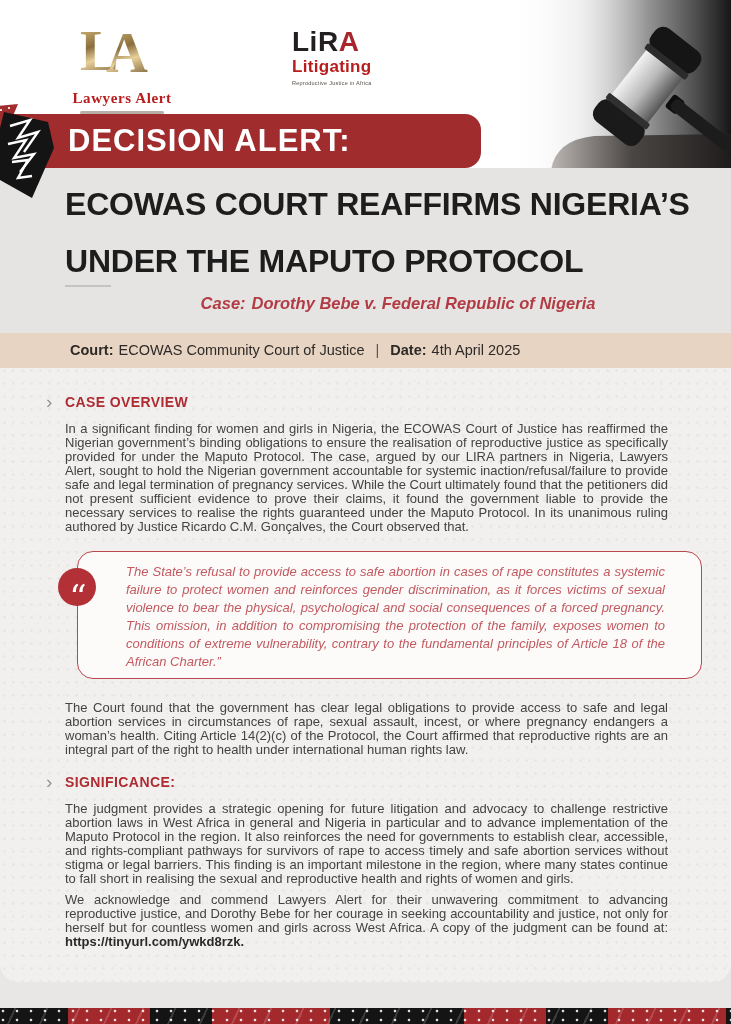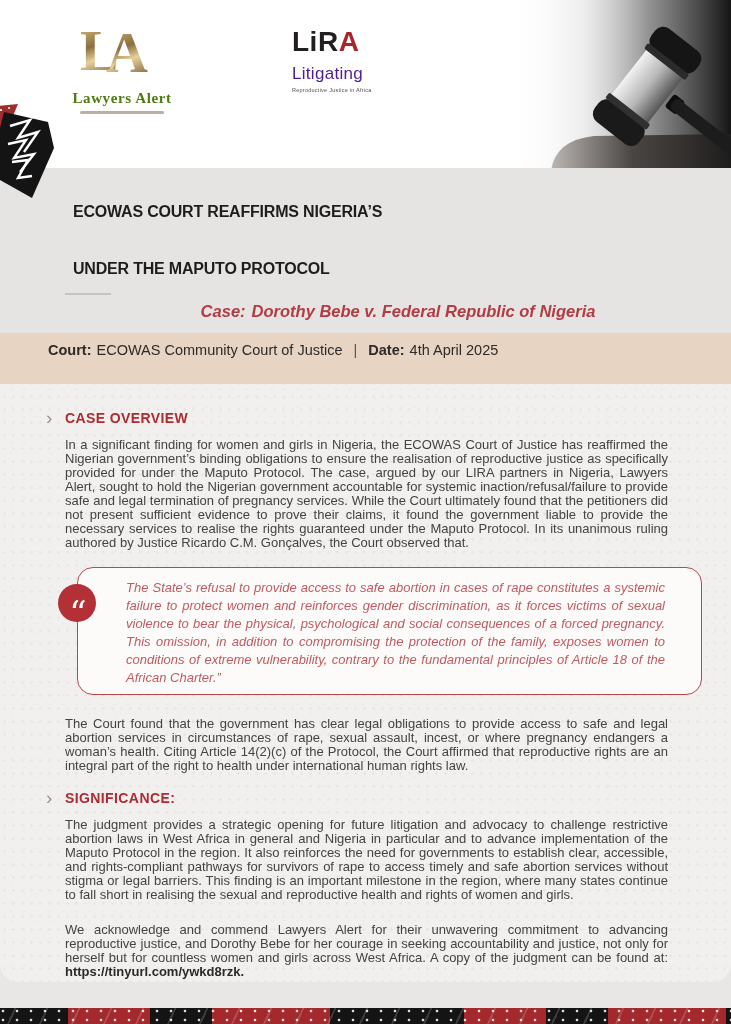--- a/index.html
+++ b/index.html
@@ -28,52 +28,52 @@
   .la-mono{position:relative;height:64px;width:100px;margin:0 auto;}
   .la-mono span{
     position:absolute;font-family:"Liberation Serif",serif;font-weight:bold;
     font-size:58px;line-height:58px;color:#a8894f;
     background:linear-gradient(160deg,#d9bc7e 5%,#8a6f3e 40%,#e7d09a 60%,#6f5730 95%);
     -webkit-background-clip:text;background-clip:text;-webkit-text-fill-color:transparent;
   }
   .la-l{left:8px;top:2px;}
   .la-a{left:34px;top:4px;}
   .la-name{font-family:"Liberation Serif",serif;font-weight:bold;font-size:15px;
-    color:#4d7c0f;letter-spacing:.6px;margin-top:6px;}
+    color:#b91c1c;letter-spacing:.6px;margin-top:6px;}
   .la-tag{width:84px;height:3px;margin:4px auto 0;background:rgba(122,111,94,.55);border-radius:2px;}
   
   .logo-lira{position:absolute;left:292px;top:28px;}
   .lira-acronym{position:relative;font-size:28px;line-height:28px;font-weight:800;color:#231f20;letter-spacing:.5px;}
   .lira-acronym .red{color:#a8262b;}
   .lira-drop{position:absolute;left:7px;top:7px;width:5px;height:7px;background:#fff;
     border-radius:50% 50% 50% 50%/62% 62% 38% 38%;}
-  .lira-word{font-size:17px;font-weight:400;color:#4c1d95;margin-top:8px;letter-spacing:.3px;}
+  .lira-word{font-size:17px;font-weight:700;color:#b91c1c;margin-top:1px;letter-spacing:.3px;}
   .lira-tag{font-size:5.5px;color:#56504b;letter-spacing:.25px;margin-top:3px;}
   
   .banner{
     position:absolute;left:0;top:114px;width:481px;height:54px;z-index:2;
     background:#a02c2e;border-radius:0 16px 16px 0;
     color:#ffffff;font-weight:800;font-size:31px;line-height:54px;
     padding-left:68px;box-sizing:border-box;letter-spacing:1px;
   }
   .decor{position:absolute;left:-4px;top:104px;width:60px;height:94px;z-index:3;}
   
   .title-section{
     position:relative;width:100%;height:165px;background:#e5e4e2;
     padding:22px 0 0 65px;box-sizing:border-box;
   }
-  .headline{margin:8px;font-size:16px;line-height:28.5px;font-weight:800;
+  .headline{margin:0;font-size:32px;line-height:28.5px;font-weight:800;
     color:#1e1d1d;letter-spacing:-0.2px;}
   .case-divider{width:46px;height:2px;background:#c6c4c2;margin-top:9px;}
   .case-line{margin-top:7px;font-size:16.5px;font-weight:bold;font-style:italic;color:#b23b44;text-align:center;}
   .case-line .case-label{margin-right:6px;}
   
   .meta-bar{
-    width:100%;height:51px;background:#e7d4c3;
-    font-size:14.5px;color:#2e2a27;line-height:35px;padding-left:48px;box-sizing:border-box;
+    width:100%;height:35px;background:#e7d4c3;
+    font-size:14.5px;color:#2e2a27;line-height:35px;padding-left:70px;box-sizing:border-box;
   }
   .meta-bar b{font-weight:bold;}
   .meta-sep{margin:0 11px;color:#5a524b;}
   .meta-bar .val{margin-left:5px;}
   
   .body{padding:26px 63px 0 65px;box-sizing:border-box;}
   .sec-heading{position:relative;font-size:14px;font-weight:800;color:#ae2b31;
     letter-spacing:.4px;margin:0;}
   .sec-heading .chev{position:absolute;left:-19px;top:-3px;font-size:19px;font-weight:400;
     color:#96938f;font-style:normal;}
@@ -152,20 +152,21 @@
           <rect x="-38" y="-26" width="7" height="52" rx="2" fill="#303030"></rect>
           <rect x="30" y="-28" width="26" height="56" rx="10" fill="#151515"></rect>
           <rect x="25" y="-26" width="7" height="52" rx="2" fill="#2b2b2b"></rect>
           <rect x="-8" y="26" width="16" height="14" rx="3" fill="#0d0d0d"></rect>
           <rect x="-6.5" y="30" width="13" height="92" rx="5" fill="#1c1c1c"></rect>
           <ellipse cx="0" cy="124" rx="10" ry="8" fill="#0e0e0e"></ellipse>
         </g>
       </svg>
     </div>
 
+    <div class="banner">DECISION ALERT:</div>
     <svg class="decor" viewBox="0 0 60 94" aria-hidden="true">
       <polygon points="0,2 22,0 14,19 0,27" fill="#a02c2e"></polygon>
       <g fill="#ffffff">
         <circle cx="5" cy="6" r="1.1"></circle>
           <circle cx="13" cy="4" r="1.1"></circle>
         <circle cx="9" cy="13" r="1.1"></circle>
           <circle cx="3" cy="19" r="1.1"></circle>
       </g>
       <polygon points="8,8 52,18 58,44 36,94 4,76 0,40" fill="#141414"></polygon>
       <g stroke="#ffffff" stroke-width="2.4" fill="none">
@@ -207,21 +208,21 @@
       </div>
 
       <p class="para" style="margin-top:22px;">The Court found that the government has clear legal obligations to provide access to safe and legal abortion services in circumstances of rape, sexual assault, incest, or where pregnancy endangers a woman’s health. Citing Article 14(2)(c) of the Protocol, the Court affirmed that reproductive rights are an integral part of the right to health under international human rights law.</p>
 
       <h2 class="sec-heading sig-heading">
         <span class="chev">›</span>
         <span>SIGNIFICANCE:</span>
       </h2>
       <p class="para">The judgment provides a strategic opening for future litigation and advocacy to challenge restrictive abortion laws in West Africa in general and Nigeria in particular and to advance implementation of the Maputo Protocol in the region. It also reinforces the need for governments to establish clear, accessible, and rights-compliant pathways for survivors of rape to access timely and safe abortion services without stigma or legal barriers. This finding is an important milestone in the region, where many states continue to fall short in realising the sexual and reproductive health and rights of women and girls.</p>
 
-      <p class="para" style="margin-top:21px;">
+      <p class="para" style="margin-top:7px;">
         <span>We acknowledge and commend Lawyers Alert for their unwavering commitment to advancing reproductive justice, and Dorothy Bebe for her courage in seeking accountability and justice, not only for herself but for countless women and girls across West Africa. A copy of the judgment can be found at:</span>
         <span class="url">https://tinyurl.com/ywkd8rzk.</span>
       </p>
 
     </div>
   </div>
 
   <div class="strip"></div>
 </div>
 

